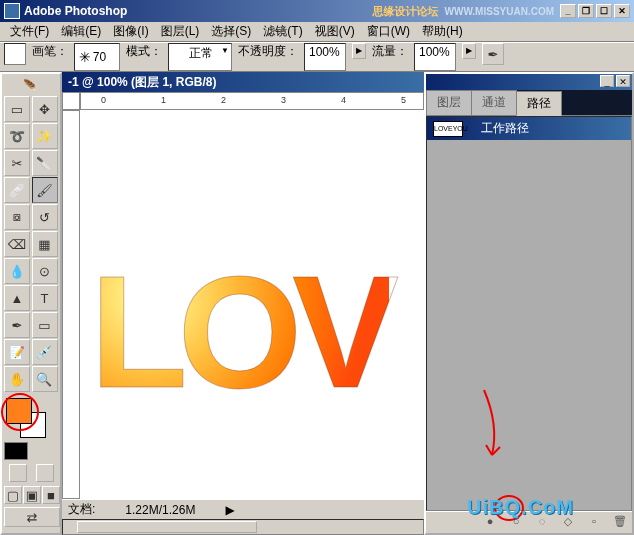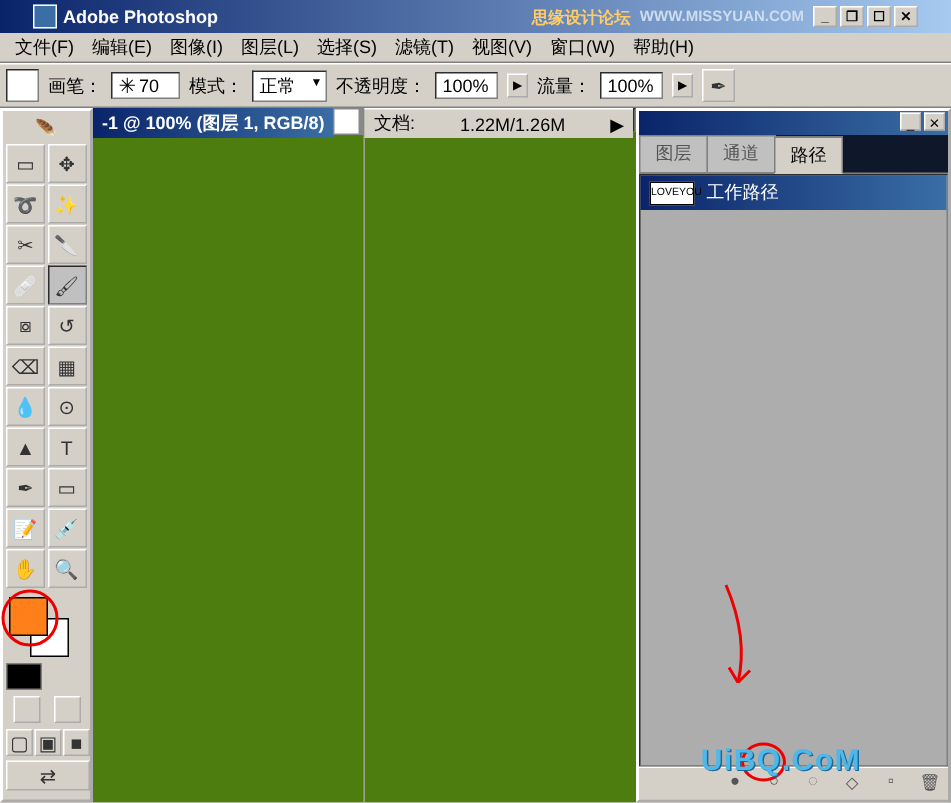--- a/index.html
+++ b/index.html
@@ -1,70 +1,70 @@
 <!DOCTYPE html>
 <html><head>
 <meta charset="utf-8">
 <style>
 *{margin:0;padding:0;box-sizing:border-box;font-family:"SimSun","Microsoft YaHei",sans-serif;font-size:12px}
 body{background:#d4d0c8;width:634px;height:535px;overflow:hidden;position:relative}
-.titlebar{height:22px;background:linear-gradient(to right,#0a246a,#a6caf0);color:#fff;display:flex;align-items:center;padding:0 22px;font-weight:bold}
+.titlebar{height:22px;background:linear-gradient(to right,#0a246a,#a6caf0);color:#fff;display:flex;align-items:center;padding:0 4px;font-weight:bold}
 .titlebar .icon{width:16px;height:16px;background:#3a6ea5;border:1px solid #fff;margin-right:4px}
 .titlebar .title{flex:1}
 .titlebar .spons{color:#ffcc66;font-size:11px;margin-right:6px}
 .titlebar .url{color:#cde;font-size:10px;margin-right:6px}
 .winbtns{display:flex;gap:2px}
 .winbtn{width:16px;height:14px;background:#d4d0c8;border:1px outset #fff;font-size:9px;line-height:12px;text-align:center;color:#000;font-family:Arial}
 .menubar{height:20px;background:#d4d0c8;display:flex;align-items:center;padding:0 4px;border-bottom:1px solid #808080}
 .menu-item{padding:2px 6px;cursor:default}
-.optbar{height:30px;background:#d4d0c8;border-top:1px solid #fff;border-bottom:1px solid #808080;display:flex;align-items:center;padding:0 4px;gap:6px}
+.optbar{height:30px;background:#d4d0c8;border-top:1px solid #fff;border-bottom:1px solid #808080;display:flex;padding:0 4px;gap:6px}
 .optbar .tool-preview{width:22px;height:22px;border:1px inset #808080;background:#fff}
 .brush-box{border:1px inset #808080;background:#fff;padding:1px 4px;display:flex;align-items:center;gap:2px;width:46px}
 .brush-star{font-size:14px;line-height:1}
 .label{color:#000}
-.dropdown{border:1px inset #808080;background:#fff;padding:1px 18px 1px 4px;position:relative;min-width:50px}
+.dropdown{border:1px inset #808080;background:#fff;padding:1px 18px 1px 20px;position:relative;min-width:50px}
 .dropdown::after{content:"▼";position:absolute;right:2px;top:2px;font-size:8px;color:#000}
 .pct-box{border:1px inset #808080;background:#fff;padding:1px 4px;width:42px;display:inline-block}
 .arrow-btn{width:14px;height:16px;border:1px outset #fff;background:#d4d0c8;font-size:8px;text-align:center;line-height:14px}
 .workspace{display:flex;height:calc(535px - 72px)}
 .toolbox{width:62px;background:#d4d0c8;border:2px outset #fff;padding:2px;display:flex;flex-direction:column}
 .tool-grid{display:grid;grid-template-columns:1fr 1fr;gap:1px}
 .tool-btn{width:26px;height:26px;border:1px outset #fff;background:#d4d0c8;display:flex;align-items:center;justify-content:center;font-size:13px;color:#333;cursor:default;overflow:hidden}
 .tool-btn.active{border:1px inset #808080;background:#c0c0c0}
 .color-swatch{position:relative;height:44px;margin-top:4px}
 .fg{position:absolute;width:26px;height:26px;background:#ff7f1a;border:1px solid #000;left:2px;top:2px;z-index:2}
 .bg{position:absolute;width:26px;height:26px;background:#fff;border:1px solid #000;left:16px;top:16px}
 .fg-circle{position:absolute;width:38px;height:38px;border:2px solid #e00;border-radius:50%;left:-3px;top:-3px;z-index:3}
 .mini-swatch{display:flex;gap:2px;margin-top:2px}
 .mini-box{width:24px;height:18px;border:1px solid #808080;background:#fff}
 .mode-row{display:flex;justify-content:space-around;margin-top:4px}
 .mode-btn{width:18px;height:18px;border:1px outset #fff;background:#d4d0c8}
 .bottom-tools{display:grid;grid-template-columns:1fr 1fr 1fr;gap:1px;margin-top:4px}
-.canvas-area{flex:1;display:flex;flex-direction:row;background:#4d7c0f;position:relative}
+.canvas-area{flex:1;display:flex;flex-direction:column;background:#ec4899;position:relative}
 .doc-title{height:20px;background:linear-gradient(to right,#0a246a,#3a6ea5);color:#fff;font-weight:bold;padding:2px 6px;display:flex;align-items:center}
 .rulers-corner{display:flex}
 .ruler-h{height:18px;background:#fff;border:1px solid #888;position:relative;flex:1;overflow:hidden}
 .ruler-h span{position:absolute;font-size:9px;top:2px;color:#333}
 .canvas-body{flex:1;display:flex;overflow:hidden}
 .ruler-v{width:18px;background:#fff;border:1px solid #888}
 .canvas{flex:1;background:#fff;position:relative;overflow:hidden}
 .love-text{position:absolute;top:130px;left:10px;font-size:160px;font-weight:bold;font-family:Arial,sans-serif;letter-spacing:-10px;white-space:nowrap}
 .leaf-fill{background:radial-gradient(circle at 20% 30%,#ffeb99,#ffb347 30%,#ff7f1a 55%,#e8521e 80%);-webkit-background-clip:text;background-clip:text;color:transparent;filter:contrast(1.2)}
 .love-outline{position:absolute;top:130px;left:10px;font-size:160px;font-weight:bold;font-family:Arial,sans-serif;letter-spacing:-10px;white-space:nowrap;color:transparent;-webkit-text-stroke:1px rgba(120,40,0,0.35)}
 .statusbar{height:20px;background:#d4d0c8;border-top:1px solid #fff;display:flex;align-items:center;gap:30px;padding:0 6px;font-size:11px}
 .scroll-h{height:16px;background:#d4d0c8;border:1px inset #808080;position:relative}
 .scroll-thumb{position:absolute;left:14px;top:1px;width:180px;height:12px;background:#d4d0c8;border:1px outset #fff}
 .right-panel{width:210px;background:#d4d0c8;border:2px outset #fff;display:flex;flex-direction:column;position:relative}
 .panel-titlebar{height:16px;background:linear-gradient(to right,#0a246a,#3a6ea5);display:flex;justify-content:flex-end;padding:1px 2px;gap:2px}
 .panel-titlebar .winbtn{width:14px;height:12px}
 .tabs{display:flex;background:#0f172a;border-bottom:1px solid #808080}
 .tab{padding:3px 10px;border:1px solid #808080;border-bottom:none;background:#c0c0c0;margin-right:-1px;color:#555}
 .tab.active{background:#d4d0c8;color:#000;border-bottom:1px solid #d4d0c8;position:relative;top:1px}
 .path-list{background:#adadad;flex:1;border:1px inset #808080;position:relative}
-.path-row{background:linear-gradient(to right,#0a246a,#3a6ea5);color:#fff;padding:3px 6px;display:flex;align-items:center;gap:8px}
+.path-row{background:linear-gradient(to right,#0a246a,#3a6ea5);color:#fff;padding:3px 6px;display:flex;align-items:center;gap:18px}
 .path-thumb{width:30px;height:16px;background:#fff;border:1px solid #000;font-size:7px;color:#000;text-align:center;line-height:14px}
 .panel-bottom{height:22px;background:#d4d0c8;border-top:1px solid #fff;display:flex;align-items:center;justify-content:flex-end;padding:0 4px;gap:10px}
 .panel-icon{width:16px;height:16px;font-size:11px;color:#555;text-align:center}
 .red-arrow{position:absolute;right:120px;bottom:60px;pointer-events:none}
 .red-circle2{position:absolute;right:110px;bottom:14px;width:30px;height:26px;border:2px solid #e00;border-radius:50%;pointer-events:none}
 .watermark{position:absolute;right:60px;bottom:16px;color:#4fb8e8;font-weight:bold;font-size:20px;font-family:Arial,sans-serif;letter-spacing:1px;text-shadow:1px 1px 0 #1a6a9a}
 </style>
 </head>
 <body>
 

